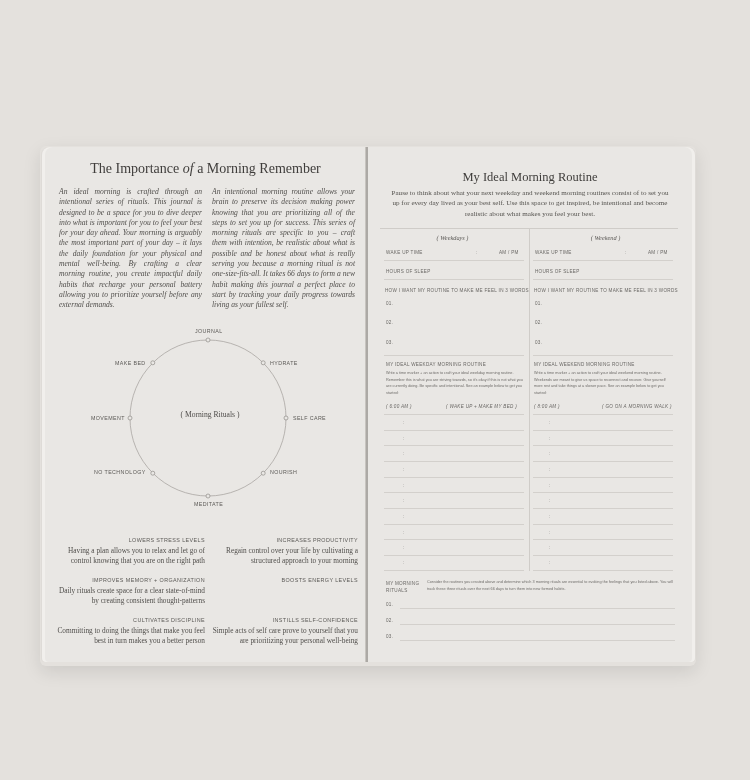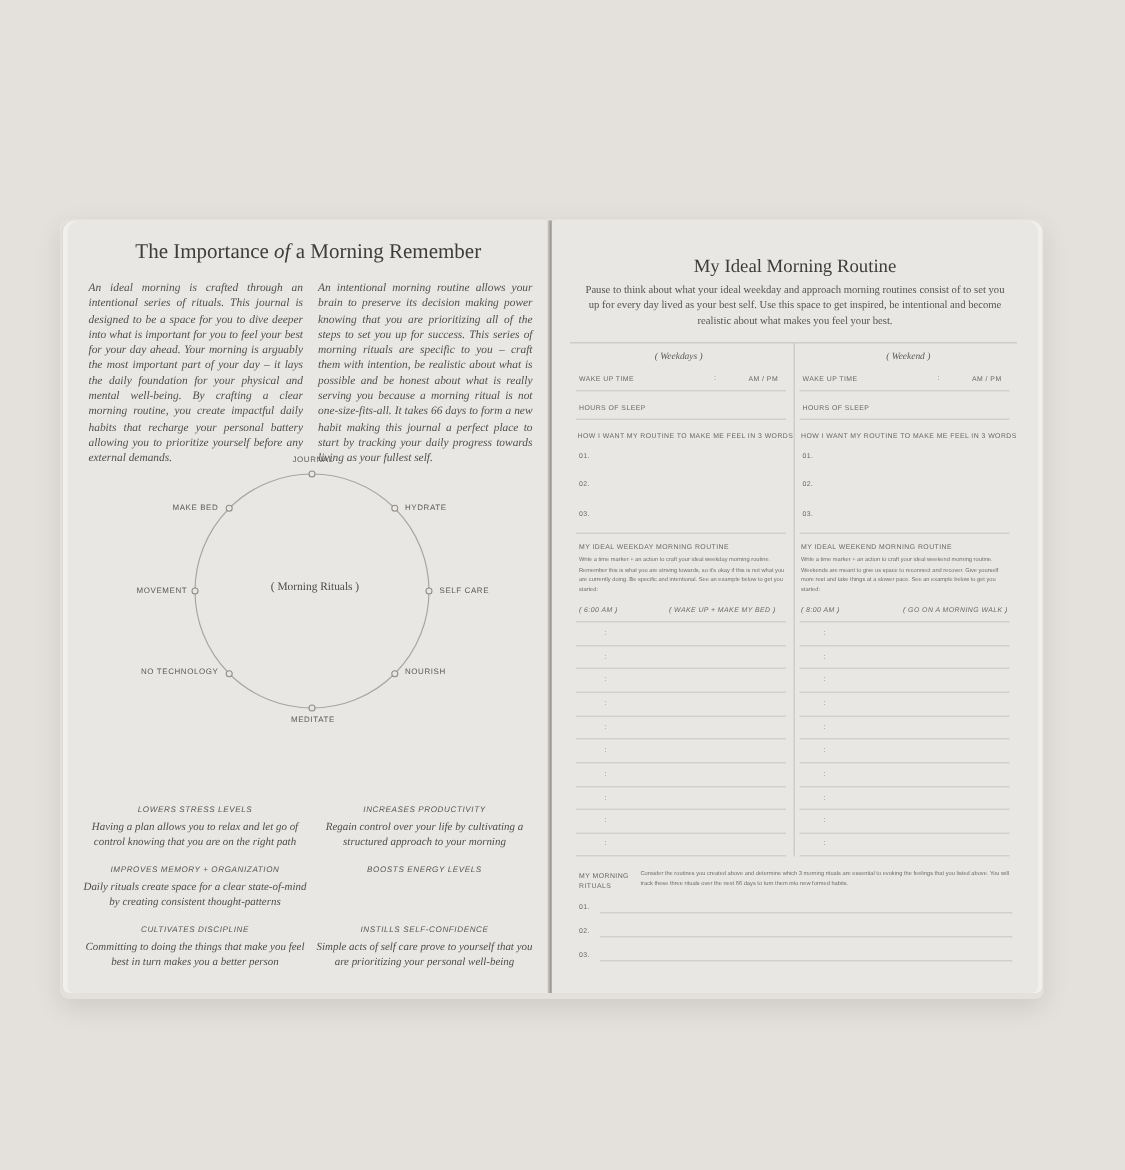--- a/index.html
+++ b/index.html
@@ -44,36 +44,36 @@
     .lp-title i { font-style: italic; }
     .lp-col {
       position: absolute; top: 40px; width: 143px;
       font-size: 7.6px; line-height: 10.3px; text-align: justify;
       color: #514f4c;
       font-style: italic;
     }
     .lp-col.c1 { left: 14px; }
     .lp-col.c2 { left: 167px; }
 
-    .ritual-wheel { position: absolute; left: 30px; top: 152px; width: 270px; height: 185px; }
+    .ritual-wheel { position: absolute; left: 30px; top: 176px; width: 270px; height: 185px; }
     .ritual-label {
       position: absolute; font-family: "Liberation Sans", sans-serif;
       font-size: 5.3px; letter-spacing: 0.4px; color: #5a5855; white-space: nowrap;
     }
     .wheel-center {
       position: absolute; left: 0; width: 100%; top: 87px; text-align: center;
       font-size: 7.6px; color: #4d4b48;
     }
 
     .benefits-title {
       position: absolute; left: 0; width: 100%; top: 366px; text-align: center;
       font-size: 8.4px; color: #474542;
     }
     .benefit {
-      position: absolute; width: 150px; text-align: center; font-style: italic;
+      position: absolute; width: 150px; text-align: right;
     }
     .benefit .bh {
       font-family: "Liberation Sans", sans-serif; font-size: 5.4px;
       letter-spacing: 0.4px; color: #5a5855; margin-bottom: 3px;
     }
     .benefit .bt {
       font-size: 7.3px; line-height: 10px; color: #504e4b;
     }
 
     
@@ -164,21 +164,21 @@
   <div class="benefit" style="left:163px;top:470px">
     <div class="bh">INSTILLS SELF-CONFIDENCE</div>
     <div class="bt">Simple acts of self care prove to yourself that you are prioritizing your personal well-being</div>
   </div>
 </div>
 
 <div class="spine"></div>
 
 <div class="page page-right">
   <div class="rp-title">My Ideal Morning Routine</div>
-  <div class="rp-intro">Pause to think about what your ideal weekday and approach morning routines consist of to set you up for every day lived as your best self. Use this space to get inspired, be intentional and become realistic about what makes you feel your best.</div>
+  <div class="rp-intro">Pause to think about what your next weekday and weekend morning routines consist of to set you up for every day lived as your best self. Use this space to get inspired, be intentional and become realistic about what makes you feel your best.</div>
 
   <div class="rule" style="left:12px;width:298px;top:81px"></div>
   <div class="vrule" style="left:161px;top:81px;height:343px"></div>
 
   <div class="col-head" style="left:12px;top:87px">( Weekdays )</div>
   <div class="sans-label" style="left:18px;top:103px">WAKE UP TIME</div>
   <div class="colon" style="left:108px;top:102px">:</div>
   <div class="sans-label" style="left:131px;top:103px">AM  /  PM</div>
   <div class="write-line" style="left:16px;width:140px;top:113px"></div>
   <div class="sans-label" style="left:18px;top:122px">HOURS OF SLEEP</div>

